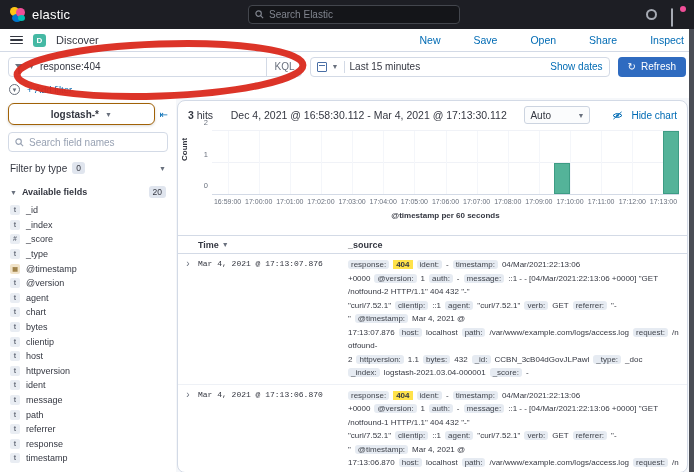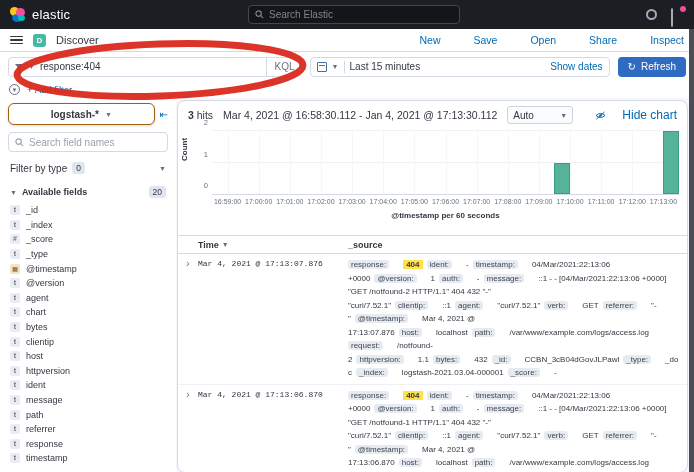--- a/index.html
+++ b/index.html
@@ -80,21 +80,21 @@
   .f-ic.date{background:#F1E3C9;color:#9a7b3f;font-size:6px;}
   .field-item span.fn{font-size:9px;color:var(--text);}
 
   
   .hitsbar{height:26px;display:flex;align-items:center;padding:2px 10px 0 10px;gap:8px;flex:none;}
   .hits{font-size:10.5px;color:var(--text);}
   .hits b{font-weight:bold;}
   .range{flex:1;text-align:center;font-size:10.5px;color:var(--text);}
   .interval-select{width:66px;height:18px;border:1px solid #ccd4e0;border-radius:3px;background:#fbfcfd;display:flex;align-items:center;padding:0 5px;font-size:10px;color:var(--text);cursor:pointer;}
   .interval-select .chev{margin-left:auto;}
-  .hide-chart{display:flex;align-items:center;gap:16px;font-size:12px;color:var(--accent);cursor:pointer;margin-left:14px;}
+  .hide-chart{display:flex;align-items:center;gap:8px;font-size:10px;color:var(--accent);cursor:pointer;margin-left:14px;}
 
   
   .chartwrap{height:104px;position:relative;padding:4px 8px 0 34px;flex:none;}
   .ylab{position:absolute;left:2px;top:34px;transform:rotate(-90deg);transform-origin:left top;font-size:8px;font-weight:bold;color:var(--text);}
   .plot{position:relative;height:64px;border-bottom:1px solid #d3dae6;}
   .gridh{position:absolute;left:0;right:0;height:1px;background:#F0F2F7;}
   .gridv{position:absolute;top:0;bottom:0;width:1px;background:#F4F6FA;}
   .ytick{position:absolute;right:calc(100% + 4px);font-size:7.5px;color:var(--subtle);transform:translateY(-50%);}
   .bar{position:absolute;bottom:0;background:var(--bar-green);border:1px solid #3d9c84;}
   .xticks{position:relative;height:11px;margin-top:3px;}
@@ -105,21 +105,21 @@
   .tablewrap{flex:1;overflow:hidden;border-top:1px solid var(--border);margin-top:4px;}
   .thead{display:flex;height:18px;align-items:center;border-bottom:1px solid var(--border);}
   .th-expand{width:20px;flex:none;}
   .th-time{width:150px;flex:none;font-size:9px;font-weight:bold;color:var(--text);display:flex;align-items:center;gap:3px;cursor:pointer;}
   .th-time .arrow{font-size:7px;color:var(--subtle);}
   .th-source{flex:1;font-size:9px;font-weight:bold;color:var(--text);}
   .trow{display:flex;border-bottom:1px solid #EEF1F6;padding:4px 0;}
   .td-expand{width:20px;flex:none;text-align:center;color:var(--subtle);font-size:10px;line-height:12px;cursor:pointer;}
   .td-time{width:150px;flex:none;font-family:"Liberation Mono",monospace;font-size:8px;color:var(--text);padding-top:1px;}
   .td-source{flex:1;font-family:"Liberation Mono",monospace;font-size:8px;line-height:13.5px;color:var(--text);padding-right:8px;word-break:break-word;}
-  .src-key{background:#E6EBF2;border-radius:3px;padding:0 3px;margin-right:14px;color:#41454d;white-space:nowrap;}
+  .src-key{background:#E6EBF2;border-radius:3px;padding:0 3px;margin-right:4px;color:#41454d;white-space:nowrap;}
   .src-mark{background:var(--hl-yellow);padding:0 3px;margin-right:4px;font-weight:bold;}
   .src-text{margin-right:4px;}
 
   
   .scrollbar{position:absolute;right:0;top:29px;bottom:0;width:5px;background:#4A4D55;}
   .annotation{position:absolute;left:8px;top:38px;width:304px;height:64px;pointer-events:none;z-index:50;}
   svg.mini{flex:none;}
 </style>
 </head>
 <body>
@@ -294,21 +294,21 @@
           <div class="field-item">
             <span class="f-ic">t</span>
             <span class="fn">timestamp</span>
           </div>
         </div>
     </div>
 
     <div class="mainpanel">
       <div class="hitsbar">
         <span class="hits"><b>3</b> <span>hits</span></span>
-        <span class="range">Mar 4, 2021 @ 16:58:30.112 - Jan 4, 2021 @ 17:13:30.112</span>
+        <span class="range">Dec 4, 2021 @ 16:58:30.112 - Mar 4, 2021 @ 17:13:30.112</span>
         <span class="interval-select">
           <span>Auto</span>
           <span class="chev">▼</span>
         </span>
         <span class="hide-chart">
           <svg class="mini" width="11" height="9" viewBox="0 0 12 10">
               <path d="M1 5 Q6 0.5 11 5 Q6 9.5 1 5 Z" fill="none" stroke="#006BB4" stroke-width="1.1"></path>
               <circle cx="6" cy="5" r="1.4" fill="#006BB4"></circle>
               <line x1="1.5" y1="9" x2="10.5" y2="1" stroke="#006BB4" stroke-width="1.1"></line>
             </svg>

